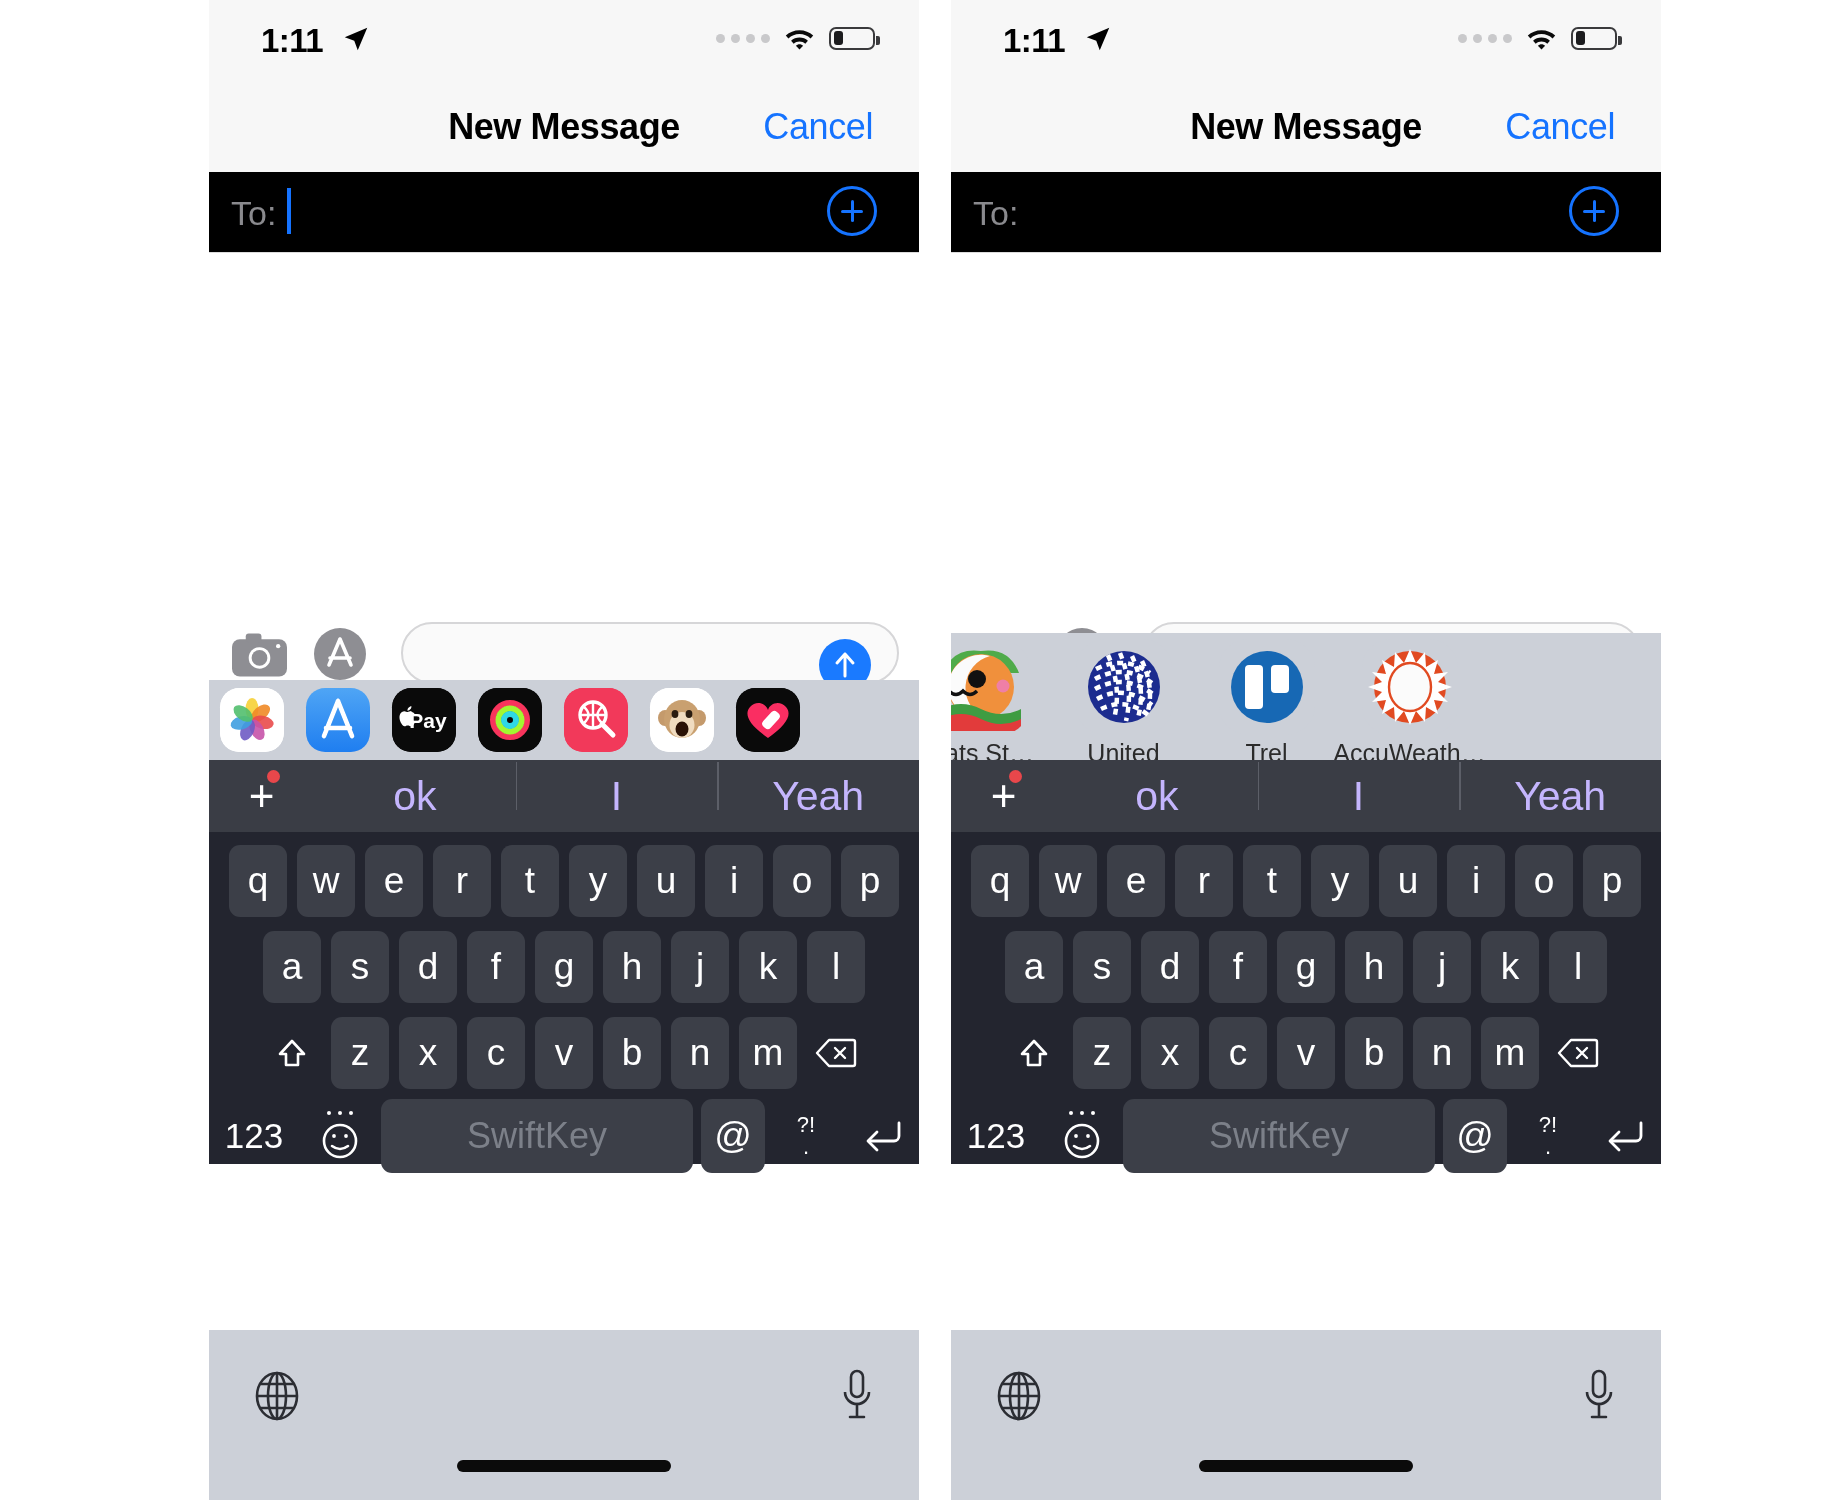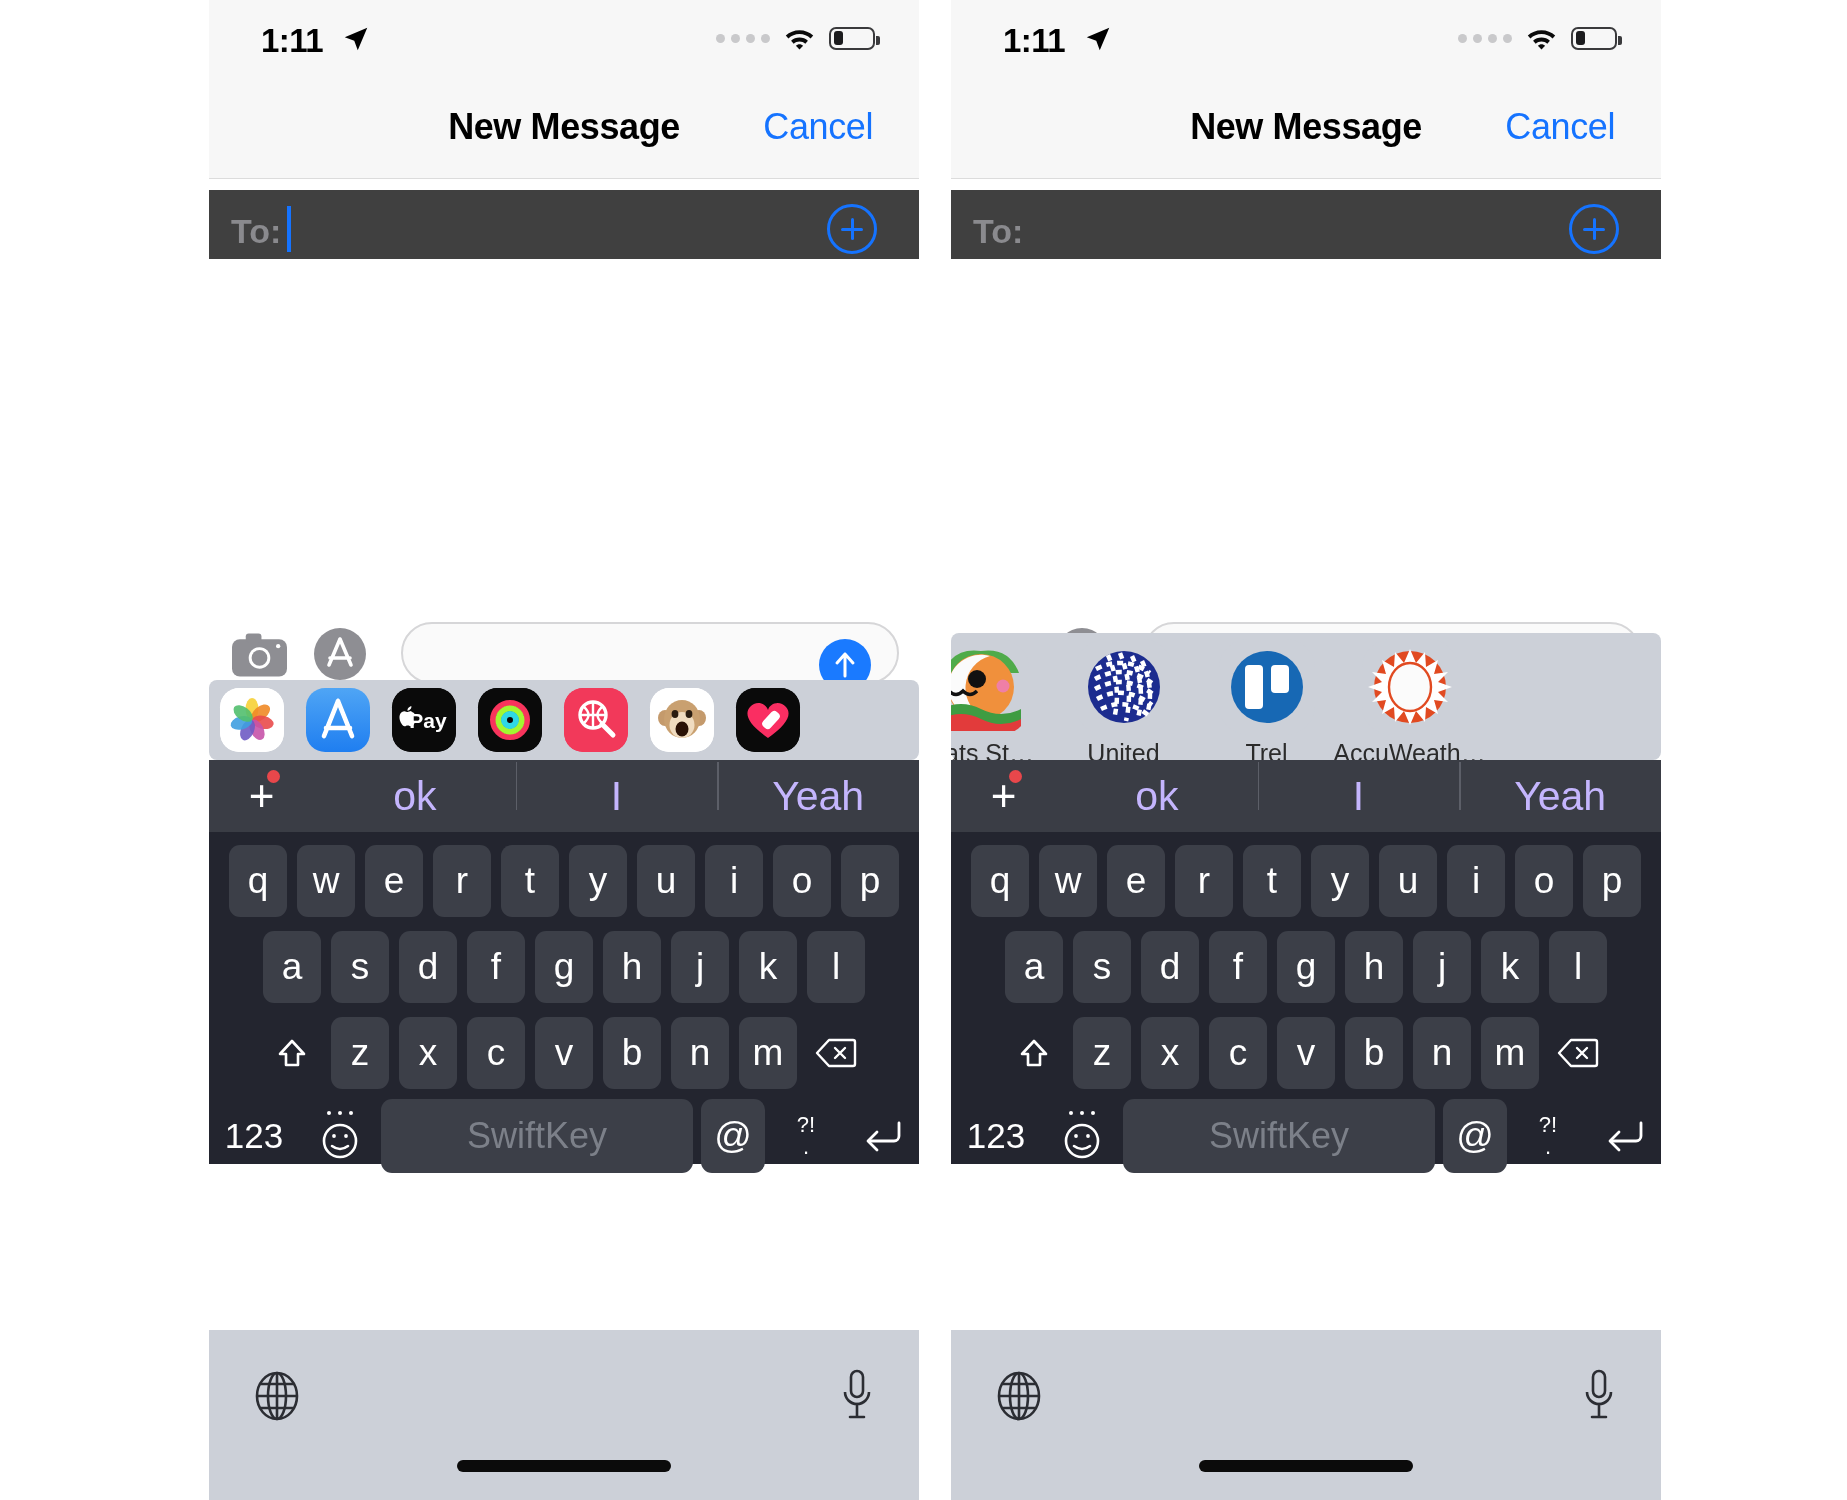--- a/index.html
+++ b/index.html
@@ -27,21 +27,21 @@
   .sb-batt{position:relative;width:46px;height:23px;border:2.6px solid #3a3a3c;border-radius:7px;box-sizing:border-box;}
   .sb-batt::after{content:"";position:absolute;right:-7px;top:7px;width:4px;height:9px;border-radius:0 2px 2px 0;background:#3a3a3c;}
   .sb-batt > span{position:absolute;left:2.6px;top:2.6px;bottom:2.6px;width:22%;border-radius:3px;background:#1c1c1e;}
 
   
   .navbar{position:absolute;top:78px;left:0;right:0;height:100px;background:#f7f7f7;border-bottom:1.5px solid #dcdcdc;}
   .nav-title{position:absolute;left:0;right:0;top:28px;text-align:center;font-size:36px;font-weight:bold;color:#000;letter-spacing:-0.4px;}
   .nav-cancel{position:absolute;right:46px;top:28px;font-size:36px;color:#1573ff;letter-spacing:-0.4px;}
 
   
-  .tofield{position:absolute;top:190px;left:0;right:0;height:80px;background:#404040;border-bottom:1.5px solid #dcdcdc;font-weight:bold;}
+  .tofield{position:absolute;top:172px;left:0;right:0;height:80px;background:#000000;border-bottom:1.5px solid #dcdcdc;}
   .to-label{position:absolute;left:22px;top:22px;font-size:34px;color:#8a8a8e;}
   .to-caret{position:absolute;left:78px;top:16px;width:4px;height:46px;background:#1573ff;}
   .to-plus{position:absolute;right:42px;top:14px;width:50px;height:50px;border:3px solid #1573ff;border-radius:50%;box-sizing:border-box;}
   .to-plus::before,.to-plus::after{content:"";position:absolute;background:#1573ff;border-radius:2px;}
   .to-plus::before{left:11px;right:11px;top:21px;height:3px;}
   .to-plus::after{top:11px;bottom:11px;left:21px;width:3px;}
 
   
   .convo{position:absolute;top:259px;left:0;right:0;bottom:0;background:#ffffff;}
 
@@ -49,21 +49,21 @@
   .inputbar{position:absolute;left:0;right:0;height:84px;background:#ffffff;}
   .left .inputbar{top:613px;}
   .right .inputbar{top:613px;}
   .ib-cam{position:absolute;left:23px;top:18px;width:55px;height:46px;}
   .ib-store{position:absolute;left:104px;top:14px;width:54px;height:54px;}
   .ib-field{position:absolute;left:192px;right:20px;top:9px;height:62px;border:2px solid #d6d6d8;border-radius:32px;background:#fafafa;box-sizing:border-box;}
   .ib-send{position:absolute;right:26px;top:15px;width:52px;height:52px;border-radius:50%;background:#1a7aff;}
   .ib-send svg{position:absolute;left:11px;top:11px;}
 
   
-  .drawer{position:absolute;left:0;right:0;background:#ccd0d8;border-radius:8px;}
+  .drawer{position:absolute;left:0;right:0;background:#ccd0d8;}
   .left .drawer{top:680px;height:80px;}
   .right .drawer{top:633px;height:127px;}
   .drawer-strip{position:absolute;left:0;right:0;top:0;bottom:0;display:flex;align-items:flex-start;overflow:hidden;}
 
   .appicon{position:relative;flex:0 0 auto;display:flex;flex-direction:column;align-items:center;}
   .left .appicon{width:86px;margin-top:8px;}
   .right .appicon{width:143px;margin-top:6px;}
   .left .appicon .glyph{width:64px;height:64px;}
   .right .appicon .glyph{width:96px;height:96px;}
   .glyph{border-radius:30%;overflow:hidden;position:relative;display:block;}

